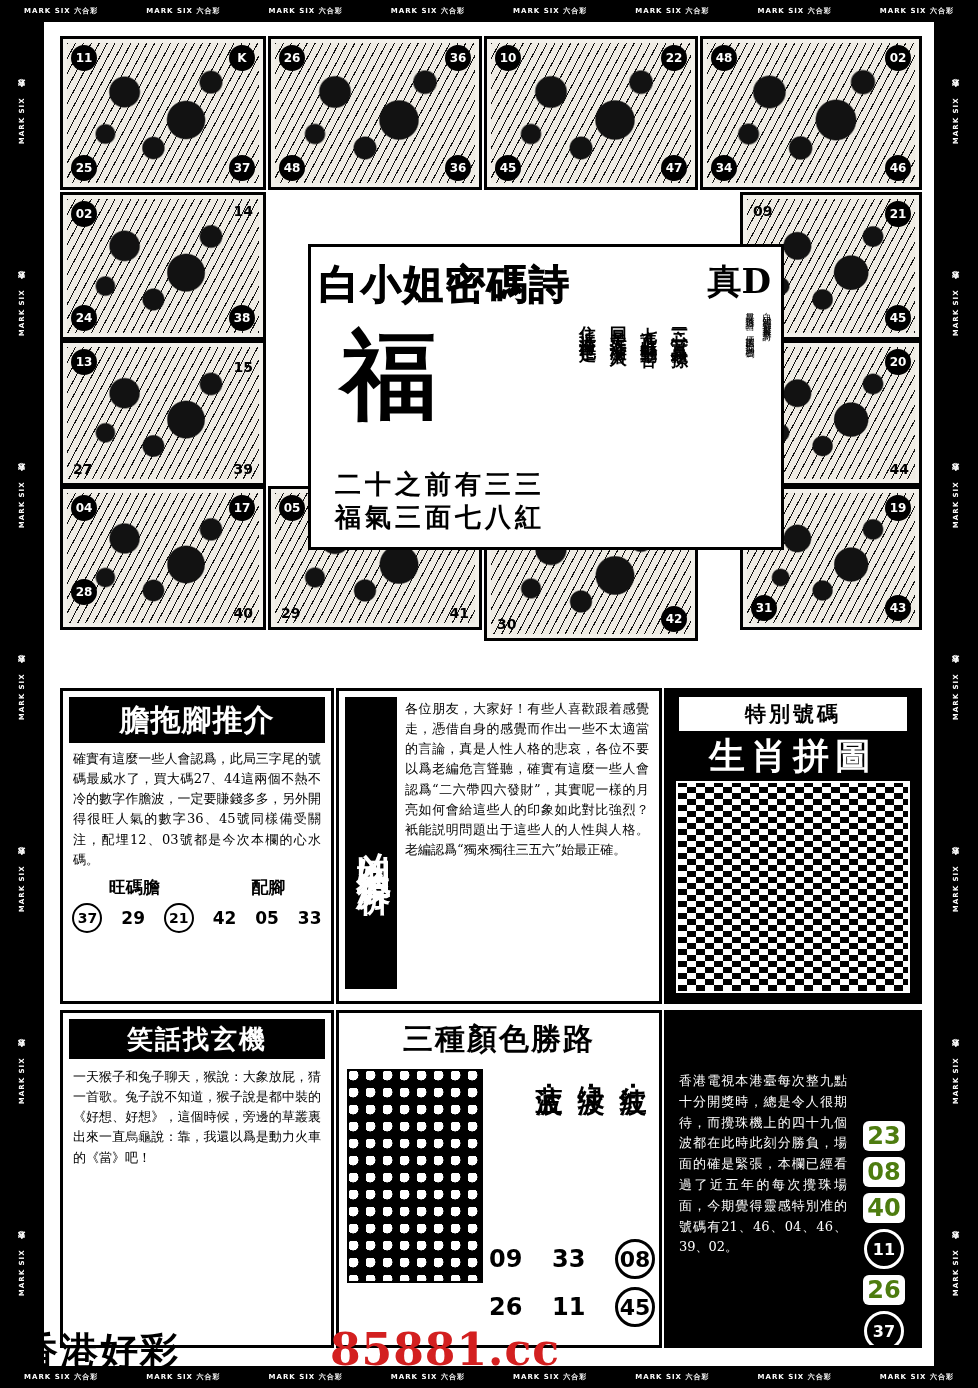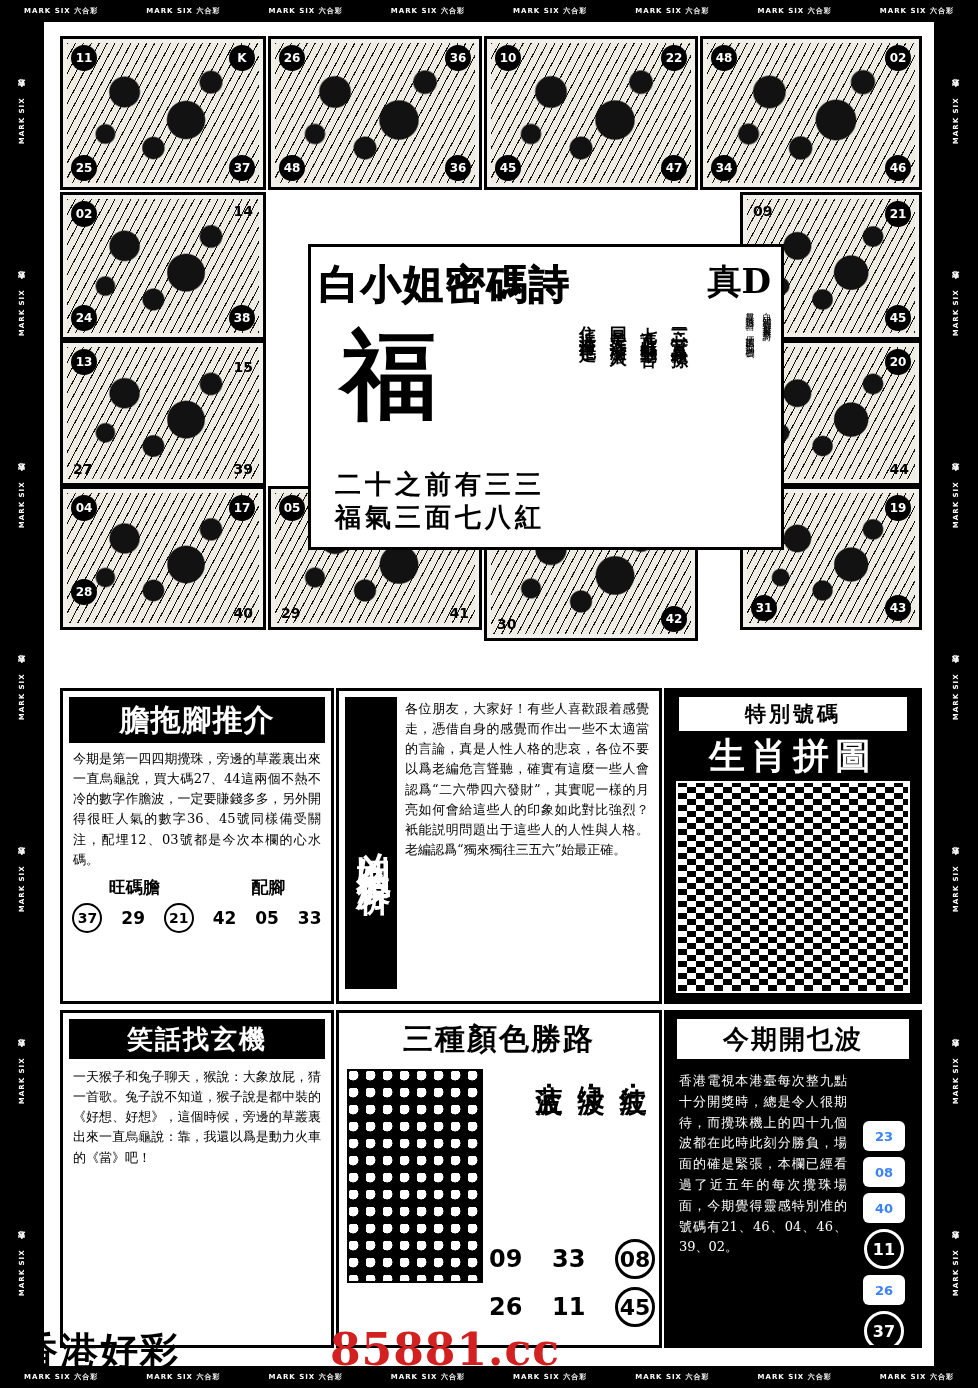--- a/index.html
+++ b/index.html
@@ -256,23 +256,23 @@
   .p6 .txt{
     position:absolute;left:12px;top:58px;width:168px;
     color:#fff;font-size:13px;line-height:1.6;text-align:justify;
     font-family:"DejaVu Serif",serif;
   }
   .p6 .balls{
     position:absolute;right:8px;top:108px;width:54px;
     display:flex;flex-direction:column;gap:6px;align-items:center;
   }
   .p6 .balls .b{
-    width:42px;height:30px;border-radius:6px;background:#fff;color:#3b82f6;
+    width:42px;height:30px;border-radius:6px;background:#fff;color:#4d7c0f;
     display:flex;align-items:center;justify-content:center;
-    font-size:13px;font-weight:bold;font-family:"DejaVu Sans",sans-serif;
+    font-size:24px;font-weight:bold;font-family:"DejaVu Sans",sans-serif;
   }
   .p6 .balls .b.ring{border:3px solid #fff;background:#000;color:#fff;border-radius:50%;width:34px;height:34px;font-size:16px;}
 
   
   .footer{position:absolute;left:0;top:1322px;width:978px;height:52px;}
   .f-left{
     position:absolute;left:20px;top:4px;
     font-size:38px;font-weight:bold;color:#000;
     font-family:"DejaVu Serif",serif;letter-spacing:2px;
   }
@@ -449,21 +449,21 @@
         </div>
         <div class="hl-bottom">
           <div>二十之前有三三</div>
           <div>福氣三面七八紅</div>
         </div>
       </div>
     </div>
 
     <div class="panel p1">
       <div class="t panel-title">膽拖腳推介</div>
-      <div class="txt body-text">今期是第一四四期攪珠，旁邊的草叢裏出來一直烏龜說，買大碼27、44這兩個不熱不冷的數字作膽波，一定要賺錢多多，另外開得很旺人氣的數字36、45號同樣備受關注，配埋12、03號都是今次本欄的心水碼。</div>
+      <div class="txt body-text">確實有這麼一些人會認爲，此局三字尾的號碼最威水了，買大碼27、44這兩個不熱不冷的數字作膽波，一定要賺錢多多，另外開得很旺人氣的數字36、45號同樣備受關注，配埋12、03號都是今次本欄的心水碼。</div>
       <div class="sub">
         <div>旺碼膽</div>
         <div>配腳</div>
       </div>
       <div class="nums">
         <span class="circled">37</span>
         <span>29</span>
         <span class="circled">21</span>
         <span>42</span>
         <span>05</span>
@@ -501,23 +501,20 @@
         <span class="circled">08</span>
       </div>
       <div class="numrow" style="top:274px;">
         <span>26</span>
         <span>11</span>
         <span class="circled">45</span>
       </div>
     </div>
 
     <div class="panel p6">
-      <div class="t">
-        <span>今期開</span><span>乜</span><span>波</span>
-      </div>
       <div class="txt">香港電視本港臺每次整九點十分開獎時，總是令人很期待，而攪珠機上的四十九個波都在此時此刻分勝負，場面的確是緊張，本欄已經看過了近五年的每次攪珠場面，今期覺得靈感特別准的號碼有21、46、04、46、39、02。</div>
       <div class="balls">
         <div class="b">23</div>
         <div class="b">08</div>
         <div class="b">40</div>
         <div class="b ring">11</div>
         <div class="b">26</div>
         <div class="b ring">37</div>
       </div>
     </div>

